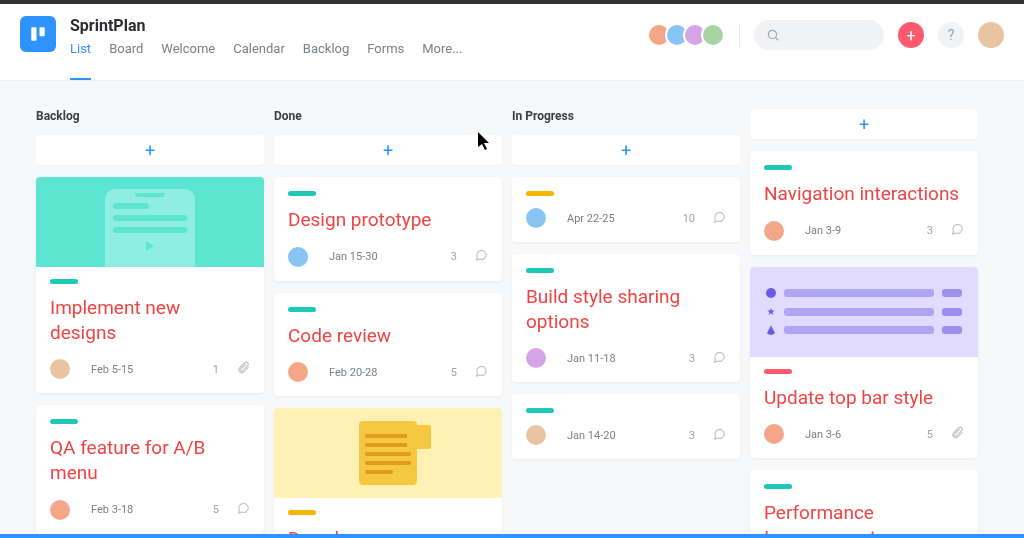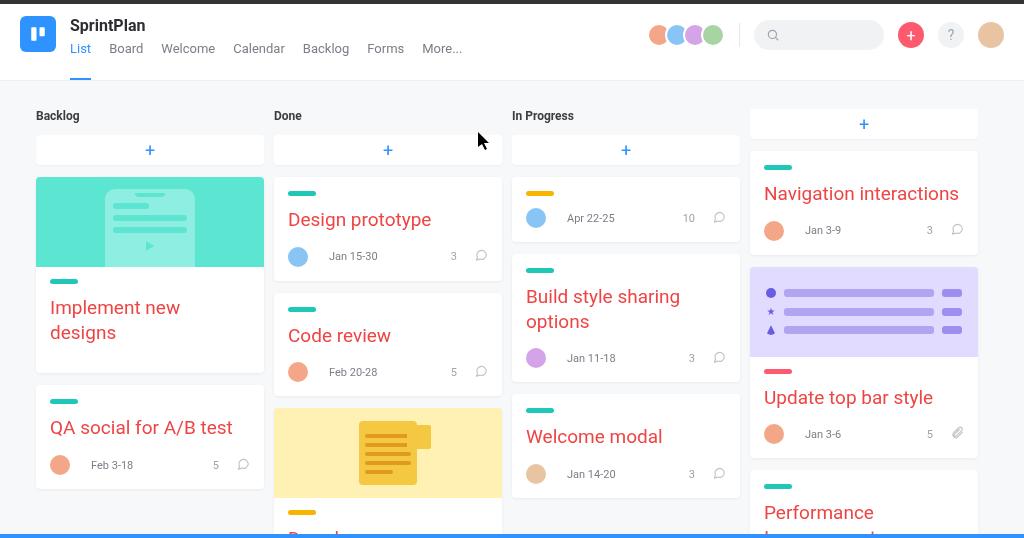--- a/index.html
+++ b/index.html
@@ -113,24 +113,32 @@
         <div class="cover-teal">
           <div class="phone-mock">
             <div class="line" style="width:40%"></div>
             <div class="line"></div>
             <div class="line"></div>
             <div class="play"></div>
           </div>
         </div>
         <div class="stripe c-teal"></div>
         <div class="card-title">Implement new designs</div>
-      </div>
-      <div class="card">
-        <div class="stripe c-teal"></div>
-        <div class="card-title">QA social for A/B test</div>
+        <div class="meta">
+          <div class="m-av av5"></div>
+          <div class="m-date">Feb 5-15</div>
+          <div class="m-count">1</div>
+          <div class="m-icon"><svg viewBox="0 0 24 24">
+              <path d="M21 11l-8 8a5 5 0 01-7-7l9-9a3.5 3.5 0 015 5l-9 9a2 2 0 01-3-3l8-8" stroke-linecap="round"></path>
+            </svg></div>
+        </div>
+      </div>
+      <div class="card">
+        <div class="stripe c-teal"></div>
+        <div class="card-title">QA feature for A/B menu</div>
         <div class="meta">
           <div class="m-av av1"></div>
           <div class="m-date">Feb 3-18</div>
           <div class="m-count">5</div>
           <div class="m-icon"><svg viewBox="0 0 24 24">
               <path d="M21 12a8 8 0 01-11 7L4 21l2-5a8 8 0 1115-4z" stroke-linejoin="round"></path>
             </svg></div>
         </div>
       </div>
     </div>
@@ -203,21 +211,20 @@
           <div class="m-av av3"></div>
           <div class="m-date">Jan 11-18</div>
           <div class="m-count">3</div>
           <div class="m-icon"><svg viewBox="0 0 24 24">
               <path d="M21 12a8 8 0 01-11 7L4 21l2-5a8 8 0 1115-4z" stroke-linejoin="round"></path>
             </svg></div>
         </div>
       </div>
       <div class="card">
         <div class="stripe c-teal"></div>
-        <div class="card-title">Welcome modal</div>
         <div class="meta">
           <div class="m-av av5"></div>
           <div class="m-date">Jan 14-20</div>
           <div class="m-count">3</div>
           <div class="m-icon"><svg viewBox="0 0 24 24">
               <path d="M21 12a8 8 0 01-11 7L4 21l2-5a8 8 0 1115-4z" stroke-linejoin="round"></path>
             </svg></div>
         </div>
       </div>
     </div>

